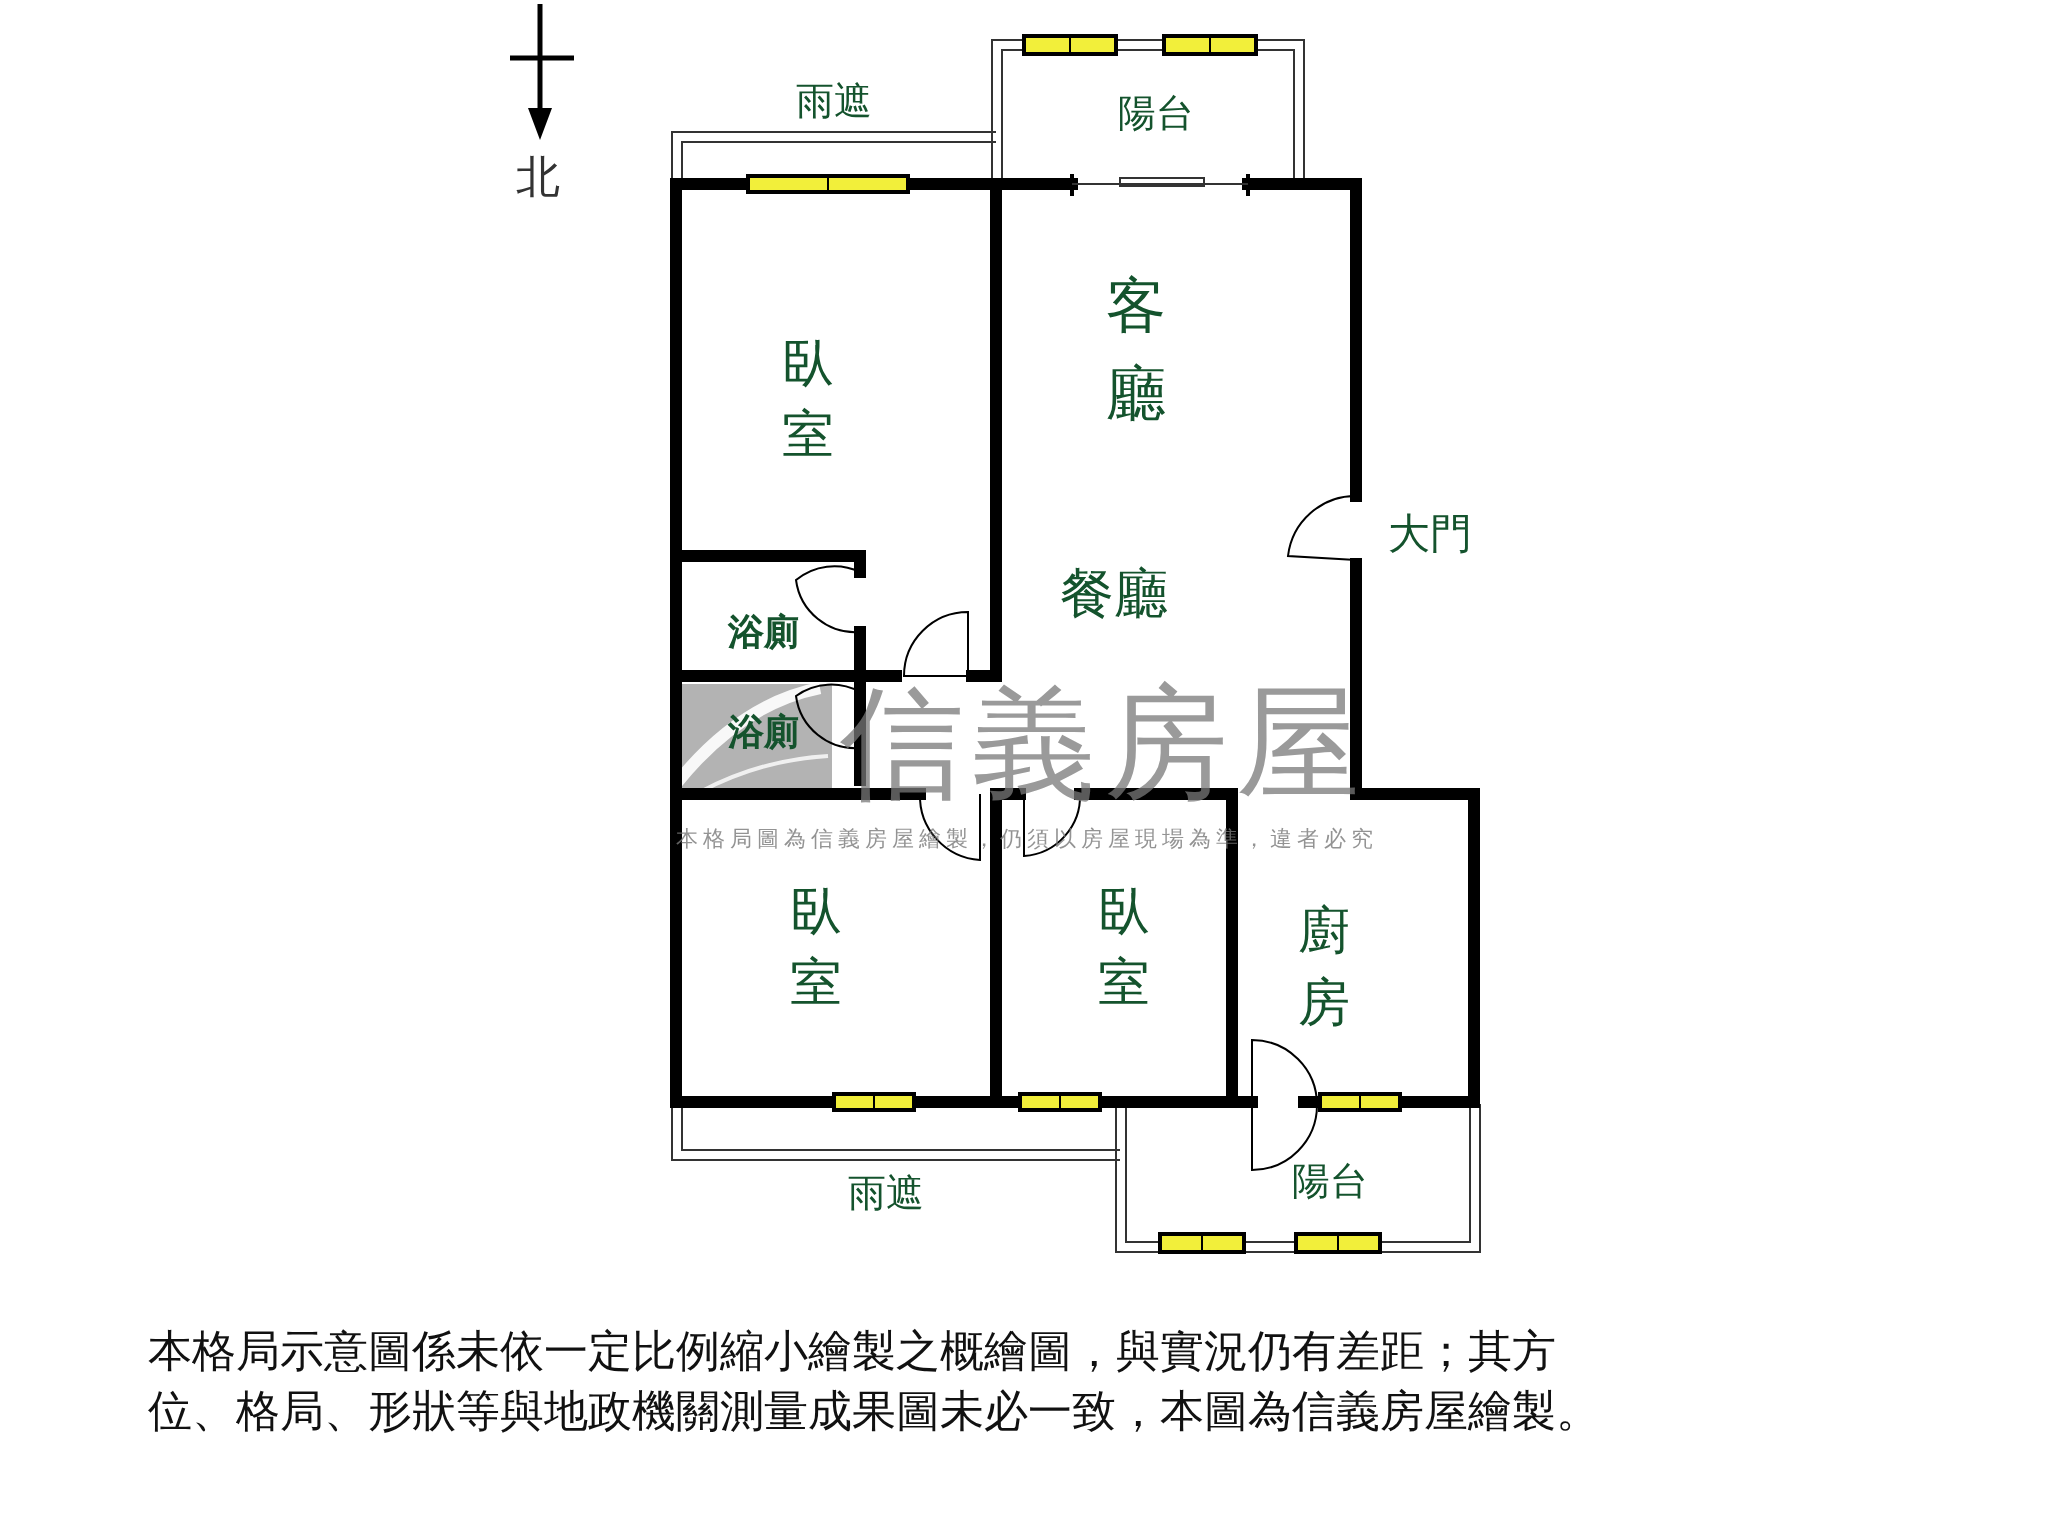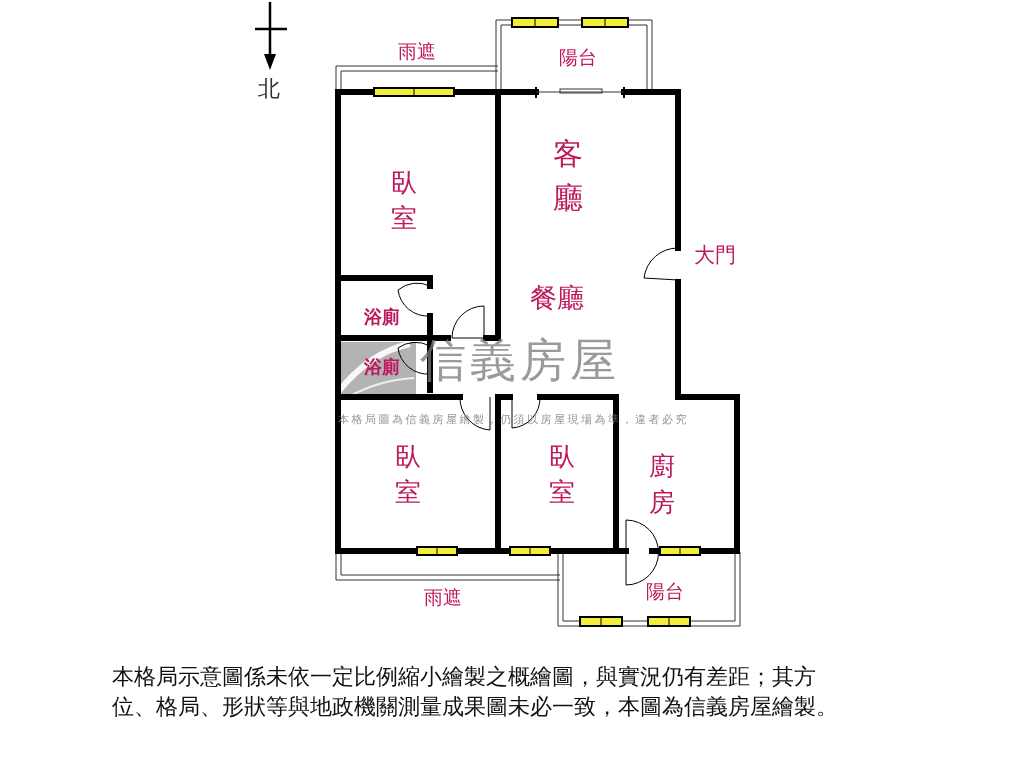--- a/index.html
+++ b/index.html
@@ -1,32 +1,32 @@
 <!DOCTYPE html>
 <html><head>
   <meta charset="utf-8">
   <style>
     html, body { margin: 0; padding: 0; background: #ffffff; }
     body { width: 1024px; height: 768px; position: relative; overflow: hidden;
            font-family: "DejaVu Serif", "Liberation Serif", serif; }
     #plan { position: absolute; left: 0; top: 0; width: 1024px; height: 768px; }
-    .room-label { position: absolute; font-size: 26px; color: #be185d; line-height: 36px;
+    .room-label { position: absolute; font-size: 26px; color: #14532d; line-height: 36px;
                   text-align: center; width: 40px; font-family: "DejaVu Serif", serif; }
     .room-label.small { font-size: 19px; line-height: 22px; width: auto; white-space: nowrap; }
     .room-label.mid { font-size: 18px; line-height: 22px; width: auto; white-space: nowrap; }
     .room-label.big { font-size: 30px; line-height: 44px; }
     .room-label.wide { width: auto; white-space: nowrap; font-size: 27px; }
     .north-label { position: absolute; left: 258px; top: 74px; font-size: 22px; color: #333; }
-    .watermark-big { position: absolute; left: 420px; top: 330px; font-size: 46px; color: rgba(120,120,120,0.75);
+    .watermark-big { position: absolute; left: 420px; top: 330px; font-size: 62px; color: rgba(120,120,120,0.75);
                      letter-spacing: 4px; font-family: Liberation Sans, sans-serif; white-space: nowrap; }
     .watermark-small { position: absolute; left: 338px; top: 412px; font-size: 11px; color: rgba(120,120,120,0.8);
                        letter-spacing: 2.5px; white-space: nowrap; font-family: "DejaVu Sans", sans-serif; }
     .disclaimer { position: absolute; left: 74px; top: 662px; width: 900px; font-size: 22px; line-height: 30px; color: #111;
                   font-family: "DejaVu Serif", serif; }
-    .disclaimer div { white-space: nowrap; margin-left: 38px; }
+    .disclaimer div { white-space: nowrap; }
   </style>
 </head>
 <body>
 
 <svg id="plan" viewBox="0 0 1024 768" xmlns="http://www.w3.org/2000/svg">
 
   <g>
     <rect x="336" y="342" width="80" height="54" fill="#9a9a9a" opacity="0.75"></rect>
     <path d="M338 392 Q370 352 410 344" stroke="#fff" stroke-width="6" fill="none" opacity="0.9"></path>
     <path d="M350 396 Q380 380 414 378" stroke="#fff" stroke-width="2" fill="none" opacity="0.8"></path>
@@ -158,21 +158,21 @@
   <div>室</div>
 </div>
 
 <div class="room-label big" style="left:548px; top:132px;">
   <div>客</div>
   <div>廳</div>
 </div>
 
 <div class="room-label wide" style="left:530px; top:280px;">餐廳</div>
 
-<div class="room-label small" style="left:694px; top:244px; font-size:21px;">大門</div>
+<div class="room-label small" style="left:694px; top:256px; font-size:21px;">大門</div>
 
 <div class="room-label mid" style="left:364px; top:306px; font-weight:bold;">浴廁</div>
 <div class="room-label mid" style="left:364px; top:356px; font-weight:bold;">浴廁</div>
 
 <div class="watermark-big">信義房屋</div>
 <div class="watermark-small">本格局圖為信義房屋繪製，仍須以房屋現場為準，違者必究</div>
 
 <div class="room-label" style="left:388px; top:438px;">
   <div>臥</div>
   <div>室</div>

